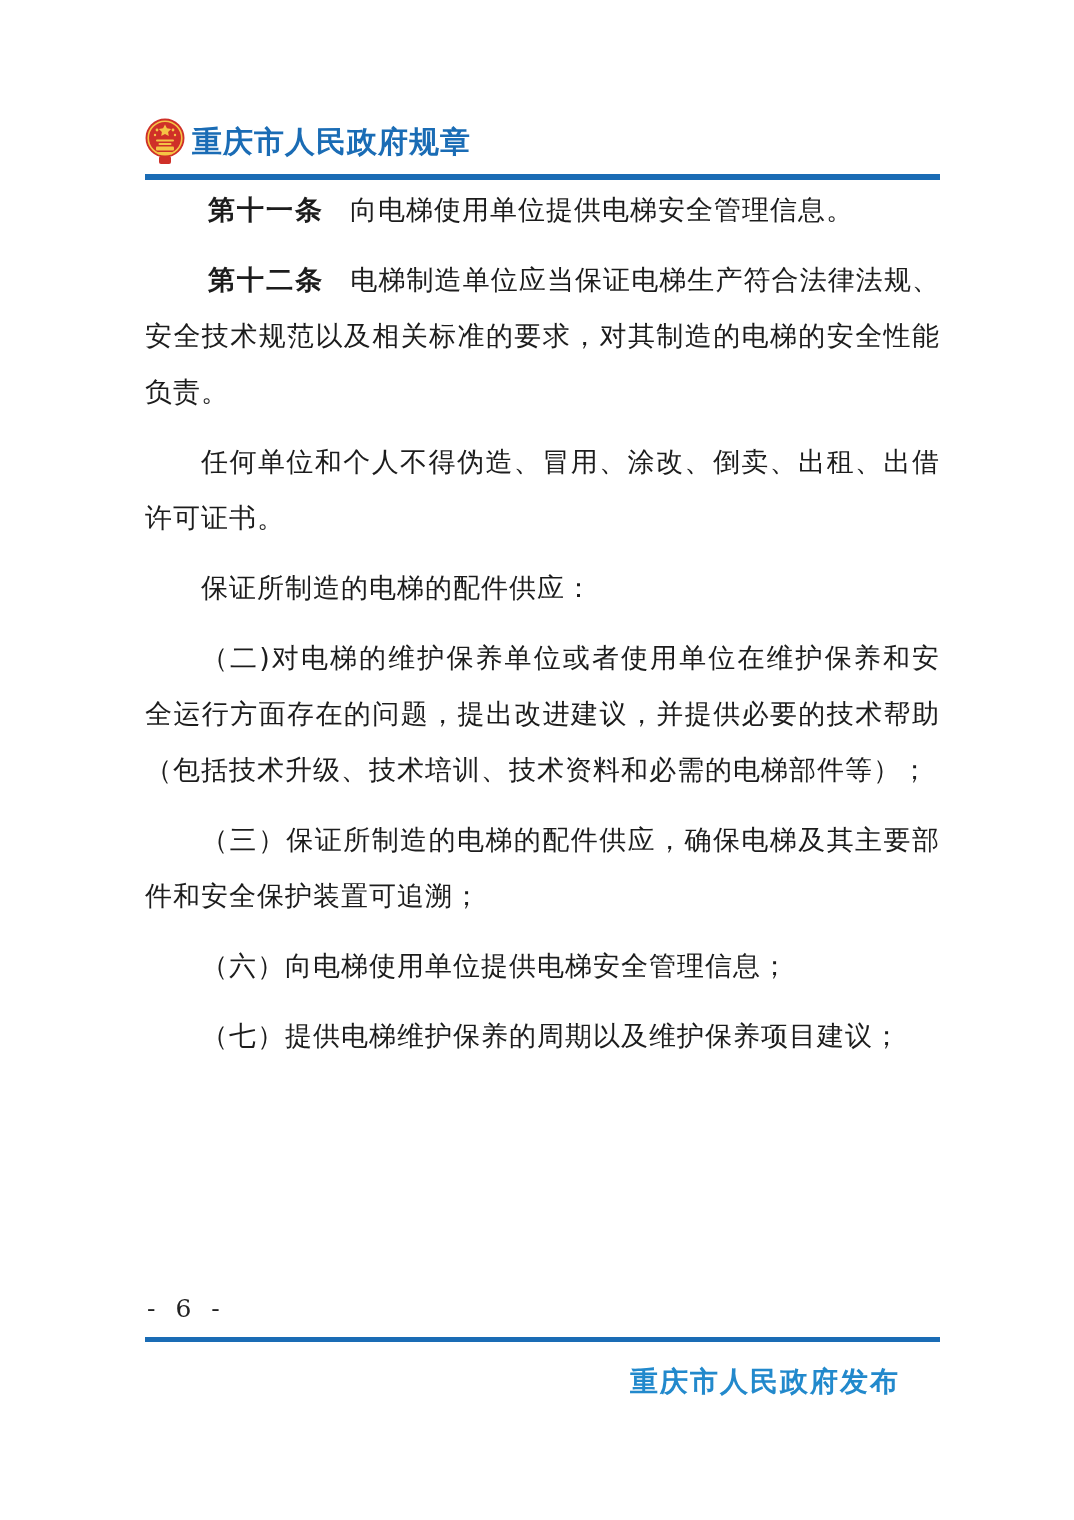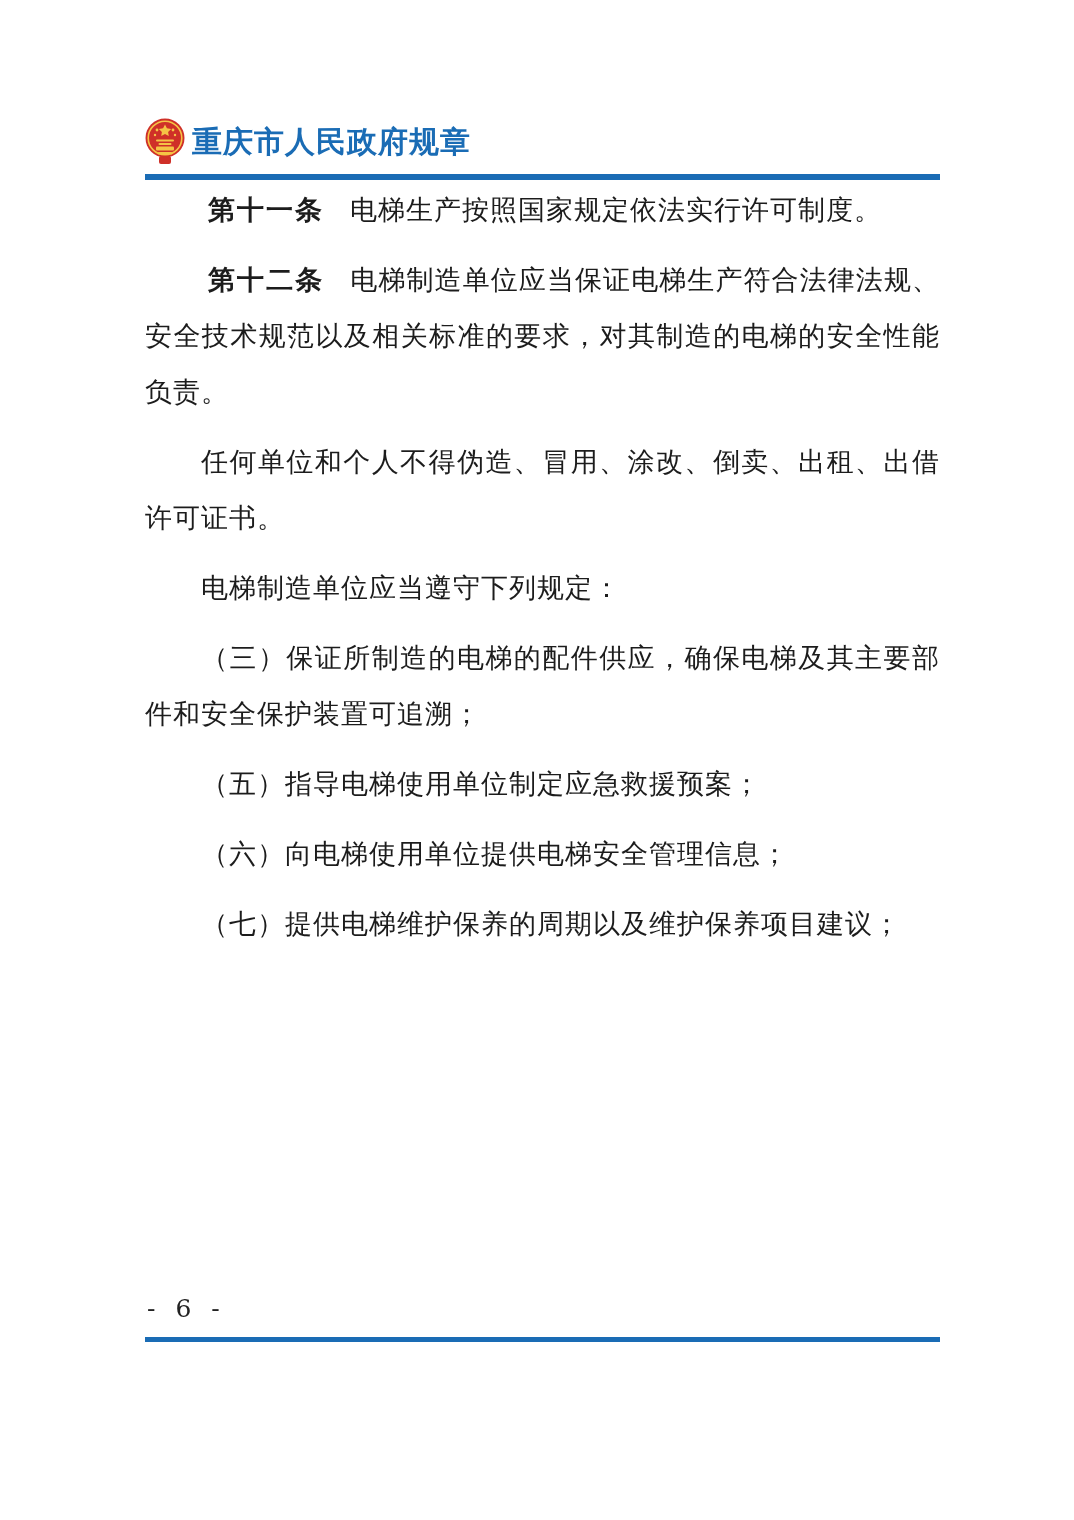--- a/index.html
+++ b/index.html
@@ -100,28 +100,29 @@
         <rect x="11" y="28.5" width="18" height="4" rx="1" fill="#f5c445"></rect>
         <rect x="12.5" y="34" width="15" height="2.6" rx="1.3" fill="#f5c445"></rect>
       </svg>
     </span>
     <h1 class="header-title">重庆市人民政府规章</h1>
   </div>
 
   <div class="rule header-rule"></div>
 
   <main class="body-text" id="paragraphs">
-      <p><b class="lead">第十一条</b><span>电梯生产按照国家规定依法实行许可制度。</span></p>
+      <p><b class="lead">第十一条</b><span>向电梯使用单位提供电梯安全管理信息。</span></p>
       <p><b class="lead">第十二条</b><span>电梯制造单位应当保证电梯生产符合法律法规、安全技术规范以及相关标准的要求，对其制造的电梯的安全性能负责。</span></p>
       <p><span>任何单位和个人不得伪造、冒用、涂改、倒卖、出租、出借许可证书。</span></p>
-      <p><span>电梯制造单位应当遵守下列规定：</span></p>
+      <p><span>保证所制造的电梯的配件供应：</span></p>
+      <p><span>（二)对电梯的维护保养单位或者使用单位在维护保养和安全运行方面存在的问题，提出改进建议，并提供必要的技术帮助（包括技术升级、技术培训、技术资料和必需的电梯部件等）；</span></p>
       <p><span>（三）保证所制造的电梯的配件供应，确保电梯及其主要部件和安全保护装置可追溯；</span></p>
-      <p><span>（五）指导电梯使用单位制定应急救援预案；</span></p>
       <p><span>（六）向电梯使用单位提供电梯安全管理信息；</span></p>
       <p><span>（七）提供电梯维护保养的周期以及维护保养项目建议；</span></p>
     </main>
 
   <div class="page-number">- 6 -</div>
 
   <div class="rule footer-rule"></div>
 
+  <div class="publisher">重庆市人民政府发布</div>
 
 </div>
 
 </body></html>

